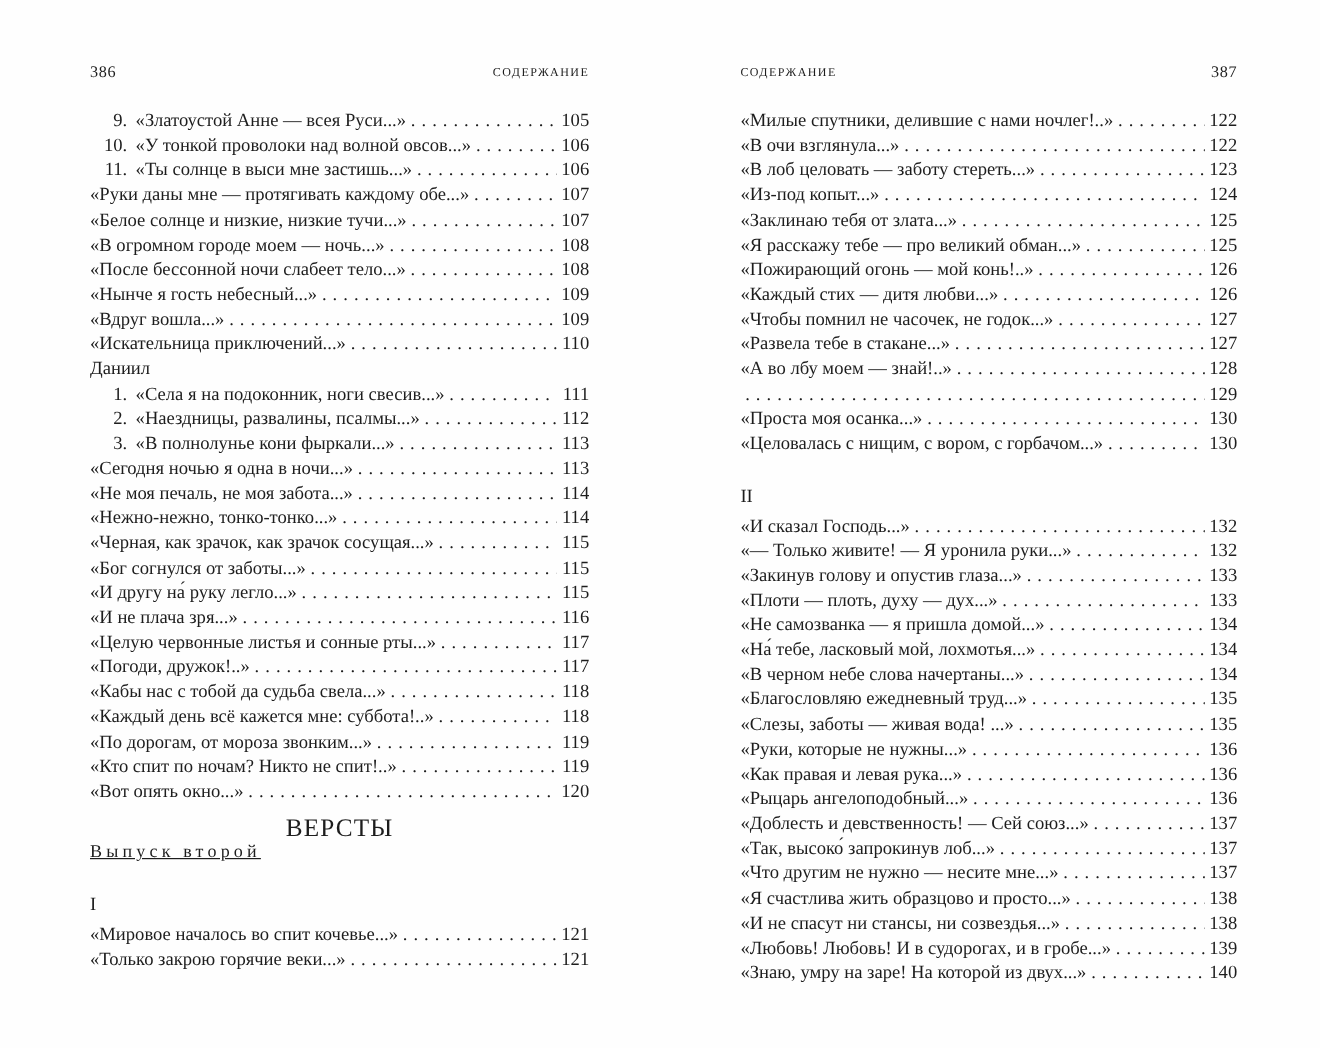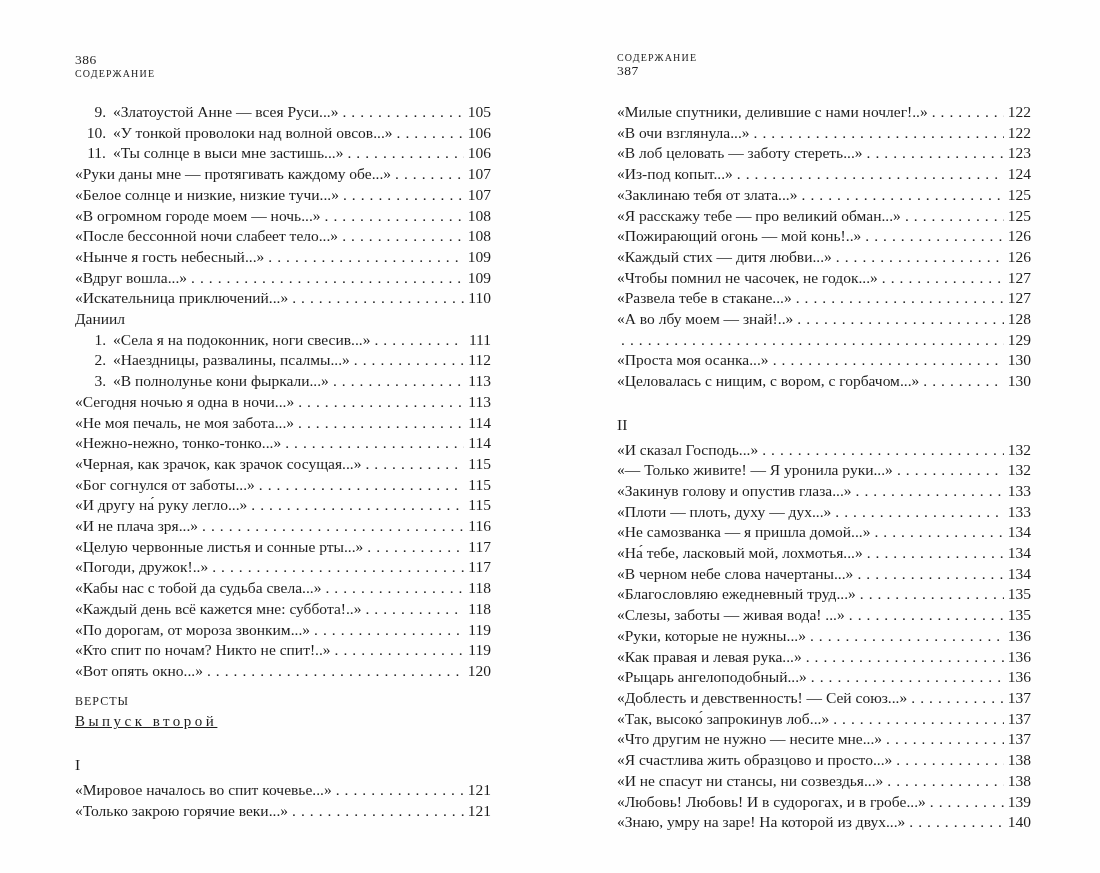--- a/index.html
+++ b/index.html
@@ -12,23 +12,22 @@
     color: #1d1d1d;
     overflow: hidden;
   }
   .page { position: absolute; top: 52px; }
   .page.left  { left: 75px;  width: 416px; }
   .page.right { left: 617px; width: 414px; }
 
   .pagehead {
     display: flex;
     justify-content: space-between;
-    align-items: flex-start;
+    align-items: center;
     font-size: 13.5px;
-    flex-direction: column;
   }
   .running-head { font-size: 10px; letter-spacing: 1.2px; }
   .folio { font-size: 13.5px; letter-spacing: 0.5px; }
 
   .toc { margin-top: 23px; font-size: 15.5px; line-height: 20.7px; }
 
   .line { display: flex; align-items: baseline; }
   .line .num { flex: none; width: 31px; text-align: right; margin-right: 7px; }
   .line .title { flex: none; white-space: nowrap; }
   .dots {
@@ -40,22 +39,23 @@
   }
   .dots::after {
     content: "...........................................................................";
     letter-spacing: 5px;
   }
   .pg { flex: none; min-width: 24px; text-align: right; }
 
   .plain { display: block; }
   .part {
     display: block;
+    text-align: center;
     margin-top: 9px;
-    font-size: 12px;
+    font-size: 21px;
     letter-spacing: 1px;
   }
   .part-sub {
     display: block;
     text-align: left;
     font-size: 15px;
     letter-spacing: 3.5px;
     text-decoration: underline;
   }
   .section { display: block; margin-top: 23px; margin-bottom: 4px; }

